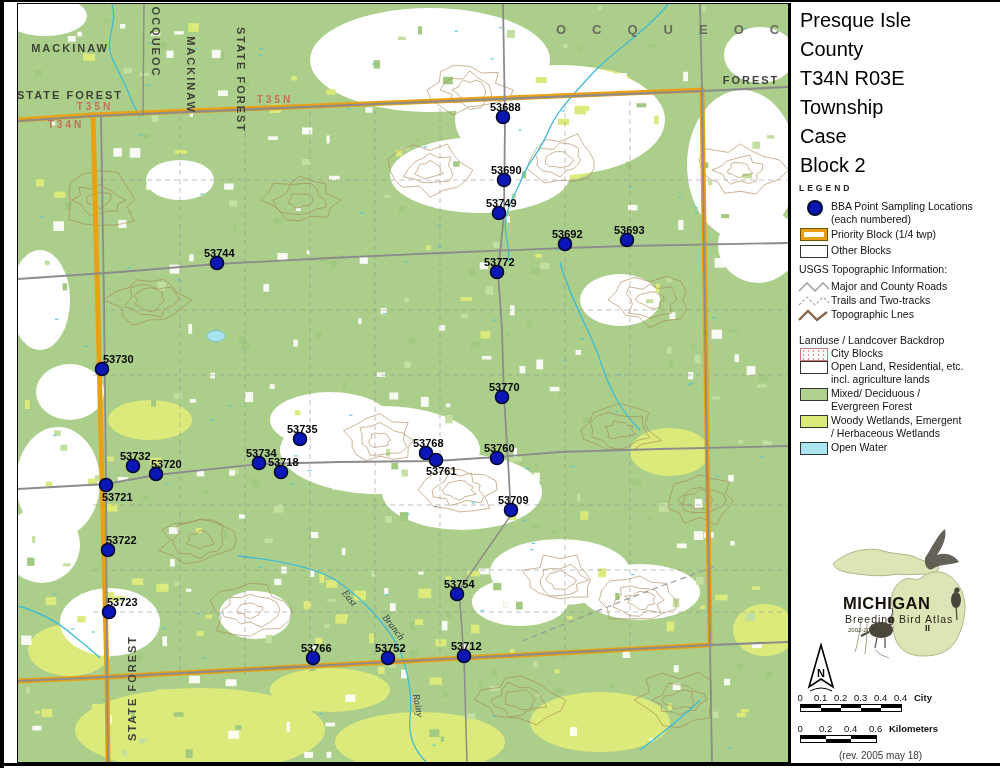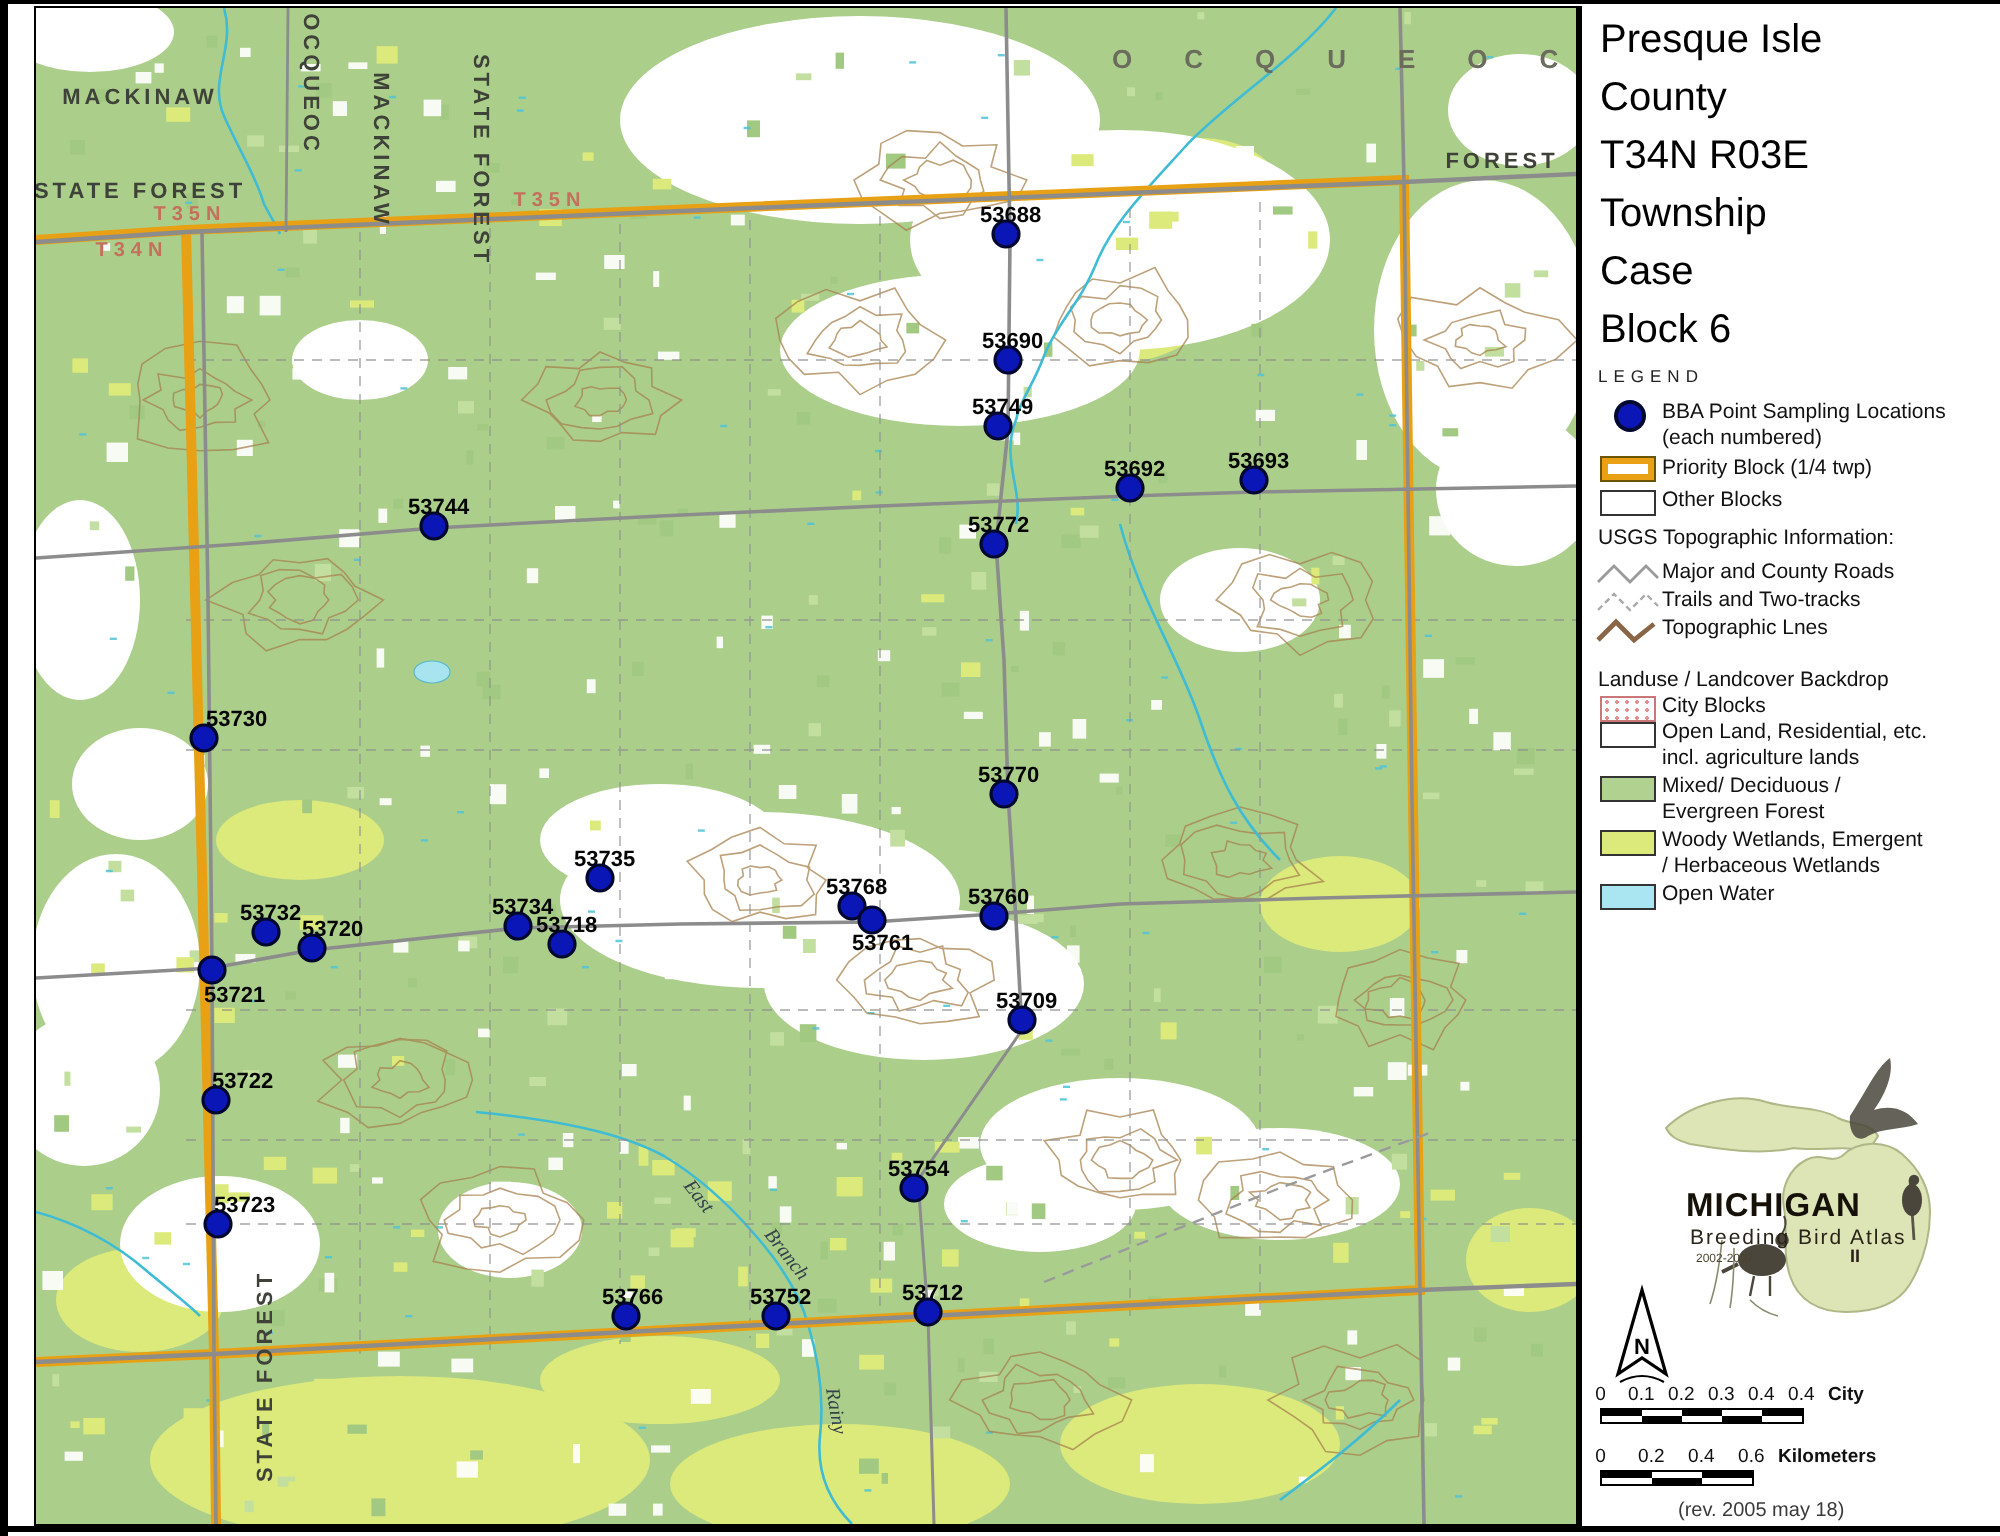--- a/index.html
+++ b/index.html
@@ -15,21 +15,21 @@
   .ml-forest{font:600 11px "Liberation Sans",sans-serif;fill:#3f4238;letter-spacing:2px;}
   .ml-forest-v{font:600 11px "Liberation Sans",sans-serif;fill:#3f4238;letter-spacing:2px;}
   .ml-county{font:600 13px "Liberation Sans",sans-serif;fill:#6b6b5e;}
   .ml-twp{font:600 10px "Liberation Sans",sans-serif;fill:#c4705c;letter-spacing:3px;}
   .ml-stream{font:italic 10px "Liberation Serif",serif;fill:#34404a;}
   .pt-lbl{font:700 11px "Liberation Sans",sans-serif;fill:#050505;}
   
   #side{position:absolute;left:793px;top:2px;width:207px;height:761px;background:#fff;color:#000;}
   .tline{font-size:20px;font-weight:400;line-height:29px;}
   #title{position:absolute;left:7px;top:4px;}
-  .lhead{position:absolute;left:6px;font-size:8.5px;font-weight:400;letter-spacing:3px;color:#222;}
+  .lhead{position:absolute;left:6px;font-size:8.5px;font-weight:700;letter-spacing:3px;color:#222;}
   .lrow{position:absolute;left:4px;display:flex;align-items:flex-start;font-size:10.5px;line-height:13px;color:#111;}
   .lrow .ic{flex:0 0 34px;display:flex;justify-content:center;margin-top:0px;}
   .dot{width:12px;height:12px;border-radius:50%;background:#0a16b6;box-shadow:0 0 0 2px #000a30;margin:2px 0 0 2px;}
   .sw{width:24px;height:9px;margin-top:1px;}
   .sw-priority{background:#fff;border:3px solid #e8a014;box-shadow:0 0 0 1px #6b5400;width:20px;height:5px;}
   .sw-other{background:#fff;border:1px solid #333;width:26px;height:11px;}
   .sw-city{background:#fff;border:1px solid #cc7777;width:26px;height:11px;
            background-image:radial-gradient(#e68d8d 1px, transparent 1.2px);background-size:5px 4px;}
   .sw-white{background:#fff;border:1px solid #333;width:26px;height:11px;}
   .sw-forest{background:#b0d18f;border:1px solid #333;width:26px;height:11px;}
@@ -742,21 +742,21 @@
     </svg>
   </div>
 
   <div id="side">
     <div id="title">
         <div class="tline">Presque Isle</div>
         <div class="tline">County</div>
         <div class="tline">T34N R03E</div>
         <div class="tline">Township</div>
         <div class="tline">Case</div>
-        <div class="tline">Block 6</div>
+        <div class="tline">Block 2</div>
       </div>
 
     <div class="lhead" style="top:181px">LEGEND</div>
 
     <div class="lrow" style="top:198px">
       <span class="ic">
           <span class="dot"></span>
         </span>
       <span>
         <div>BBA Point Sampling Locations</div>

